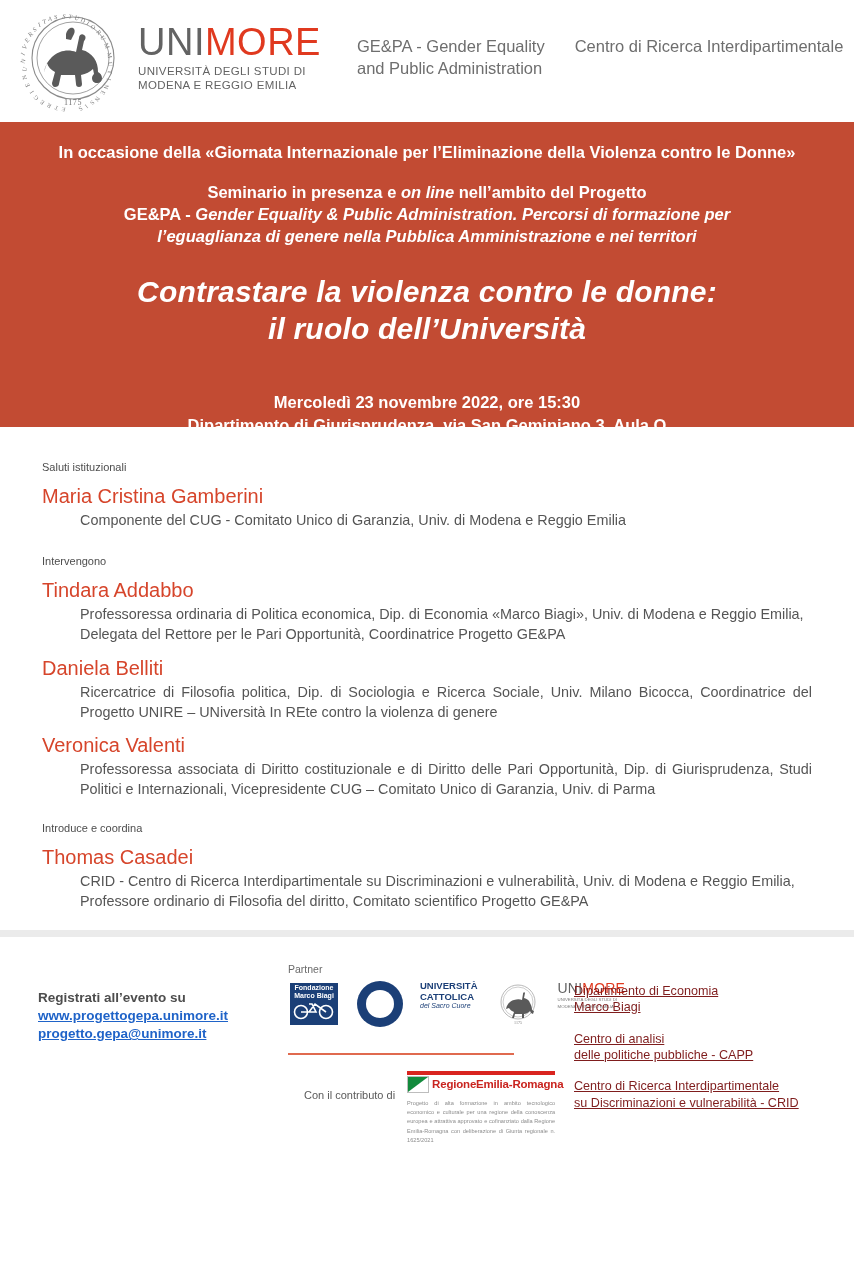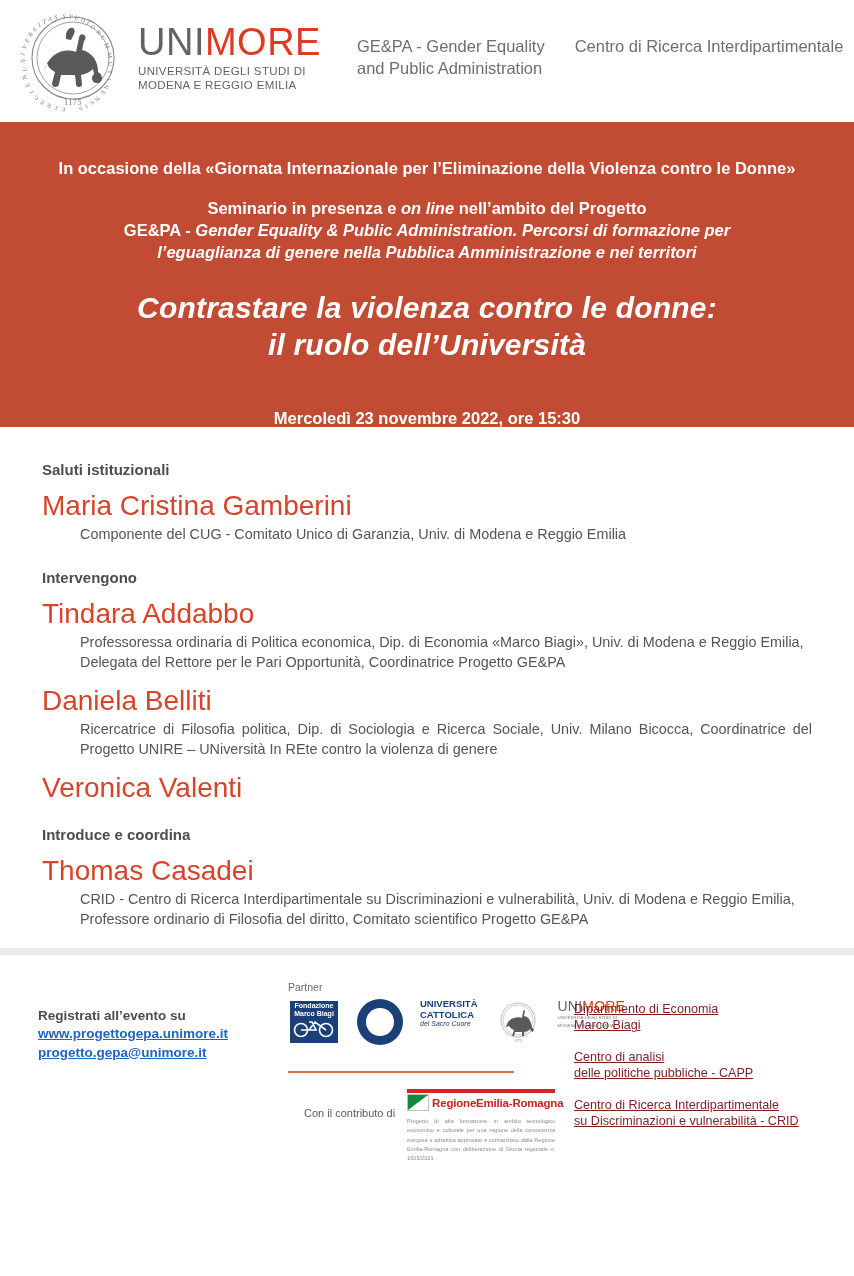--- a/index.html
+++ b/index.html
@@ -66,21 +66,21 @@
     padding:14px 20px 18px 20px;
     box-sizing:border-box;
     text-align:center;
     height:305px;
     position:relative;
   }
   .band-occasion {
     font-size:16.5px;
     font-weight:700;
     line-height:1.3;
-    margin-top:22px;
+    margin-top:6px;
   }
   .band-seminar {
     font-size:16.5px;
     font-weight:700;
     line-height:1.33;
     margin-top:19px;
   }
   .band-seminar i { font-style:italic; }
   .band-title {
     font-size:30px;
@@ -96,28 +96,28 @@
     line-height:1.35;
     margin-top:44px;
   }
 
   
   .program {
     padding:18px 42px 0 42px;
     box-sizing:border-box;
   }
   .section-label {
-    font-size:15px;
-    font-weight:700;
+    font-size:11px;
+    font-weight:400;
     color:#4d4d4d;
     margin-top:16px;
     margin-bottom:0;
   }
   .speaker-name {
-    font-size:28px;
+    font-size:20px;
     color:#d6452b;
     font-weight:400;
     line-height:1.15;
     margin-top:12px;
   }
   .speaker-role {
     font-size:14.4px;
     color:#555555;
     line-height:1.38;
     margin-top:3px;
@@ -406,20 +406,21 @@
     <div class="speaker-role nojust">Professoressa ordinaria di Politica economica, Dip. di Economia «Marco Biagi», Univ. di Modena e Reggio Emilia, Delegata del Rettore per le Pari Opportunità, Coordinatrice Progetto GE&amp;PA</div>
   </div>
 
   <div>
     <div class="speaker-name">Daniela Belliti</div>
     <div class="speaker-role">Ricercatrice di Filosofia politica, Dip. di Sociologia e Ricerca Sociale, Univ. Milano Bicocca, Coordinatrice del Progetto UNIRE – UNiversità In REte contro la violenza di genere</div>
   </div>
 
   <div>
     <div class="speaker-name">Veronica Valenti</div>
+    <div class="speaker-role">Professoressa associata di Diritto costituzionale e di Diritto delle Pari Opportunità, Dip. di Giurisprudenza, Studi Politici e Internazionali, Vicepresidente CUG – Comitato Unico di Garanzia, Univ. di Parma</div>
   </div>
 
   <div class="section-label" style="margin-top:22px">Introduce e coordina</div>
 
   <div>
     <div class="speaker-name">Thomas Casadei</div>
     <div class="speaker-role nojust">CRID - Centro di Ricerca Interdipartimentale su Discriminazioni e vulnerabilità, Univ. di Modena e Reggio Emilia, Professore ordinario di Filosofia del diritto, Comitato scientifico Progetto GE&amp;PA</div>
   </div>
 </div>
 

